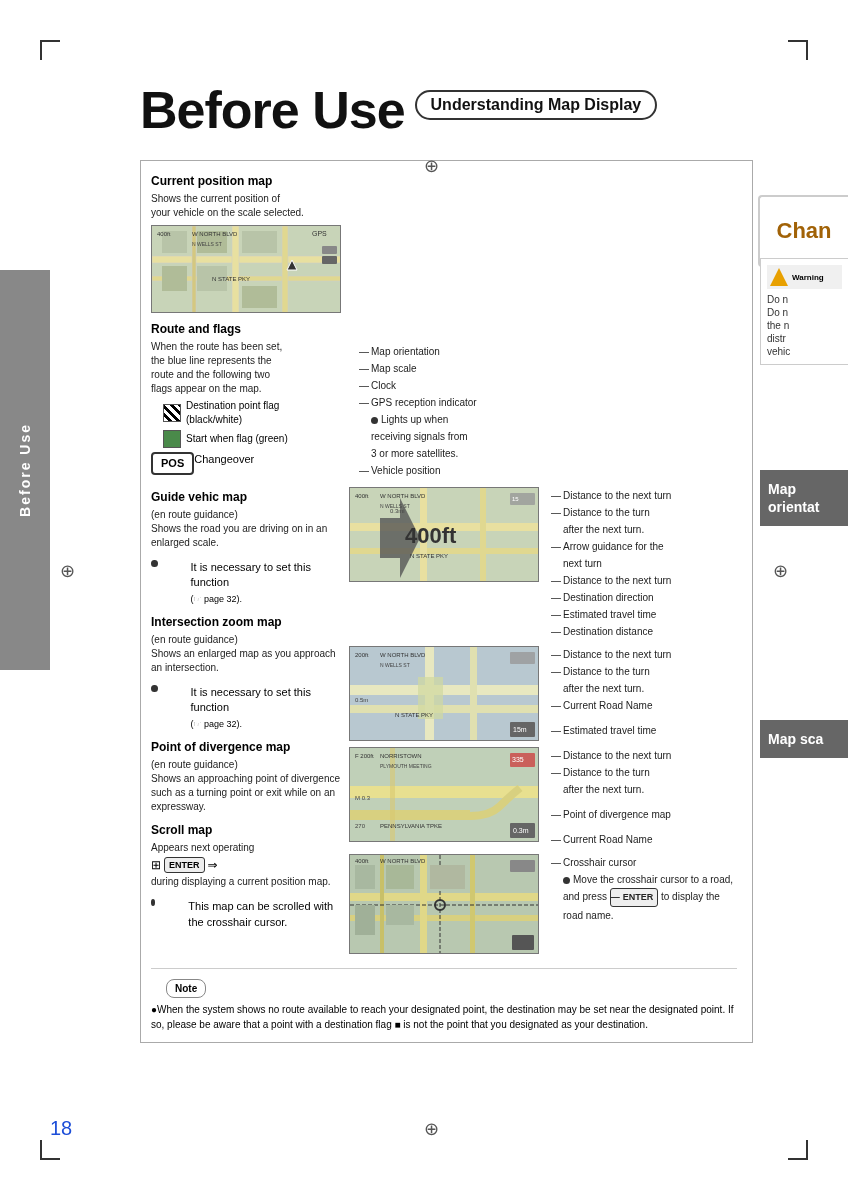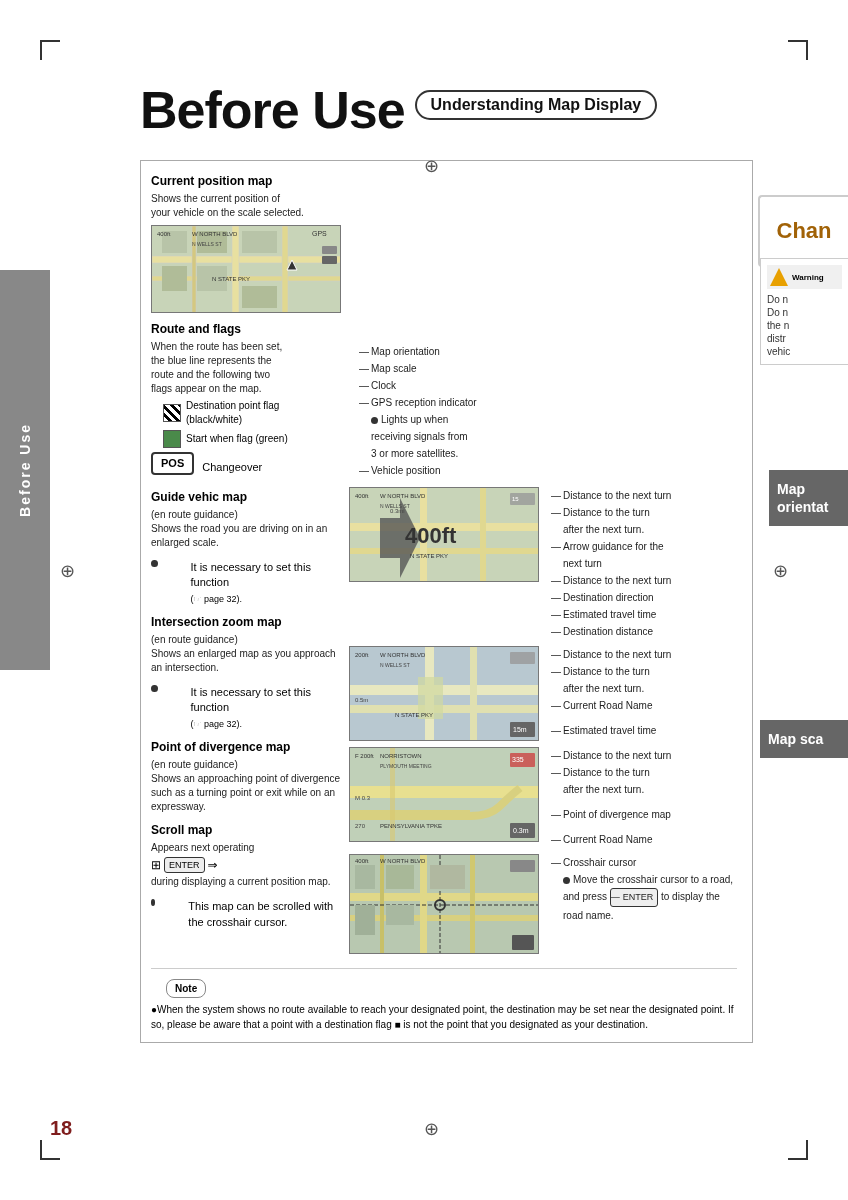--- a/index.html
+++ b/index.html
@@ -127,21 +127,21 @@
     .right-warning-panel p {
       font-size: 10px;
       line-height: 1.3;
       color: #333;
     }
     
     .right-map-orient-panel {
       position: absolute;
       right: 0;
       top: 470px;
-      width: 79px;
+      width: 88px;
       background: #666;
       padding: 10px 8px;
       color: white;
       font-size: 14px;
       font-weight: bold;
       text-align: left;
       line-height: 1.3;
     }
     
     .right-map-scale-panel {
@@ -216,40 +216,40 @@
       margin: 4px 15px;
     }
     
     .enter-btn {
       display: inline-flex;
       align-items: center;
       border: 1.5px solid #333;
       border-radius: 3px;
       padding: 1px 4px;
       font-size: 9px;
-      font-weight: normal;
+      font-weight: bold;
       background: #eee;
       vertical-align: middle;
     }
     
     .bottom-note {
       margin-top: 6px;
       font-size: 10px;
       line-height: 1.5;
       border-top: 1px solid #ccc;
       padding-top: 6px;
     }
     
     .page-number {
       position: absolute;
       bottom: 60px;
       left: 50px;
       font-size: 20px;
-      font-weight: bold;
-      color: #7f1d1d;
+      font-weight: normal;
+      color: #1d4ed8;
     }
     
     .map-row {
       display: flex;
       align-items: flex-start;
       margin-bottom: 8px;
     }
     .map-annotations {
       padding-left: 12px;
       font-size: 10px;
@@ -279,22 +279,21 @@
       border-radius: 50%;
       background: #333;
       margin-right: 3px;
       vertical-align: middle;
     }
     .page-ref {
       font-size: 9px;
     }
     .map-pos-row {
       display: flex;
-      align-items: flex-end;
-      gap: 8px;
+      align-items: flex-start;
       margin: 4px 0 4px 0;
     }
     
     .ch-top-center {
       position: absolute;
       top: 155px;
       left: 424px;
       color: #555;
       font-size: 18px;
     }

